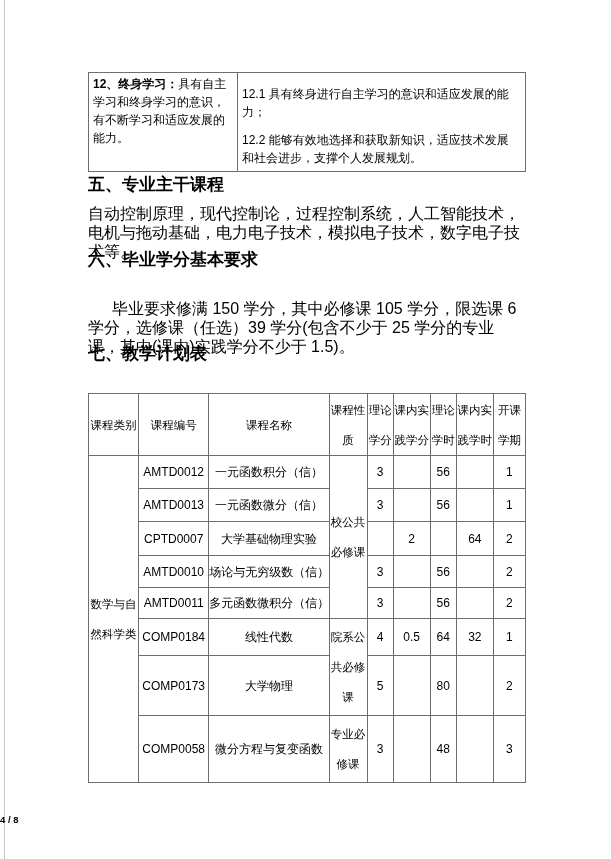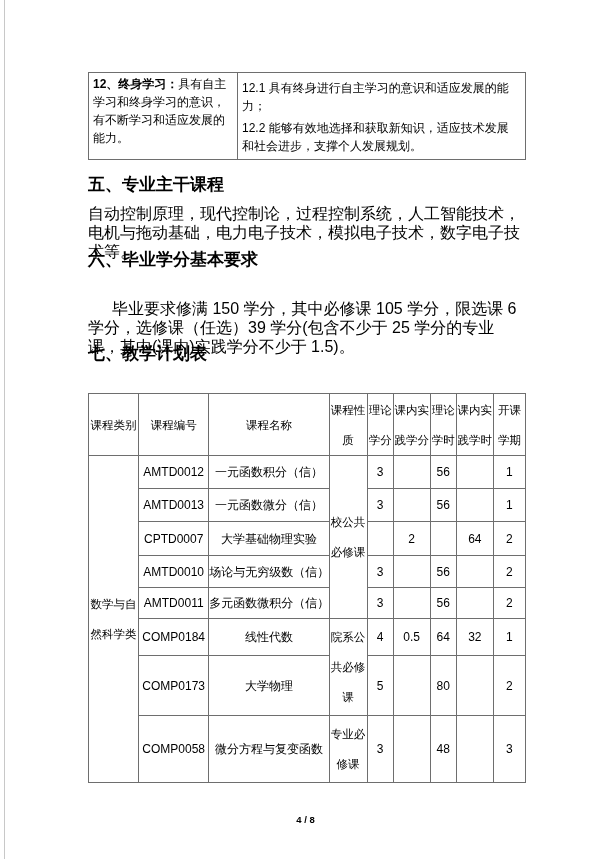--- a/index.html
+++ b/index.html
@@ -13,21 +13,21 @@
   }
 
   
   table { border-collapse: collapse; table-layout: fixed; }
   .outcome-table { position: absolute; left: 88px; top: 72px; width: 437px; border-radius: 28px; }
   .outcome-table td {
     border: 1px solid #6e6e6e; font-size: 12px; line-height: 18px;
     vertical-align: top; padding: 2px 7px 2px 4px; word-break: break-all;
   }
   .outcome-table .item-label { font-weight: bold; }
-  .outcome-table p { margin: 4px 0 2px 0; }
+  .outcome-table p { margin: 10px 0 2px 0; }
 
   
   .sec-title {
     position: absolute; left: 88px; font-size: 17px; font-weight: bold;
     line-height: 22px; white-space: nowrap;
   }
   .sec-body {
     position: absolute; left: 88px; width: 437px; font-size: 16px;
     line-height: 19px; word-break: break-all;
   }
@@ -45,21 +45,21 @@
     font-size: 12px; line-height: 30px;
   }
   .plan-table th { font-size: 11.5px; margin-left: 20px; }
   .plan-table .code-cell { font-size: 12px; }
   .plan-table .name-cell { white-space: nowrap; overflow: hidden; }
   .plan-table .category-cell, .plan-table .nature-cell { font-size: 11.5px; }
 
   
   .footer {
     position: absolute; top: 814px; left: 0; width: 611px;
-    text-align: center; font-size: 9.5px; font-weight: bold;
+    text-align: left; font-size: 9.5px; font-weight: bold;
   }
 </style>
 </head>
 <body>
 
 <div class="page-edge"></div>
 
 <table class="outcome-table">
   <colgroup>
       <col style="width:149px">

